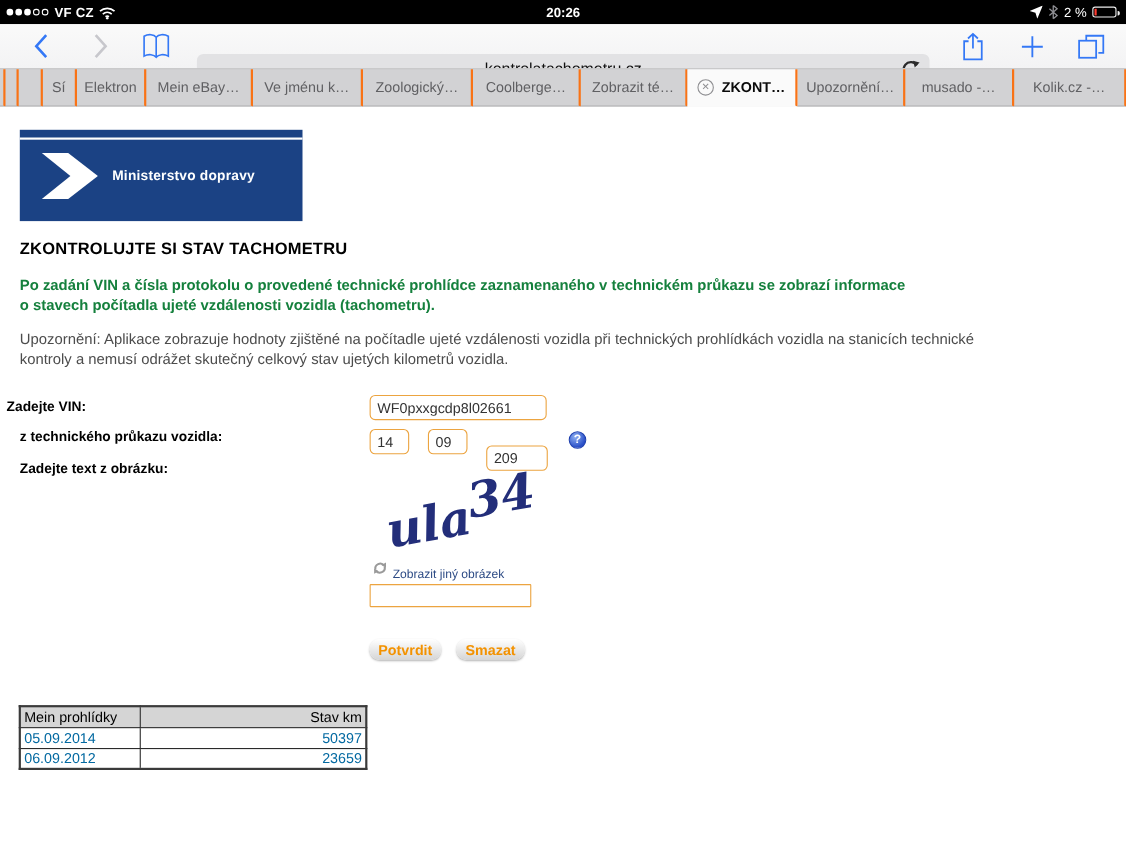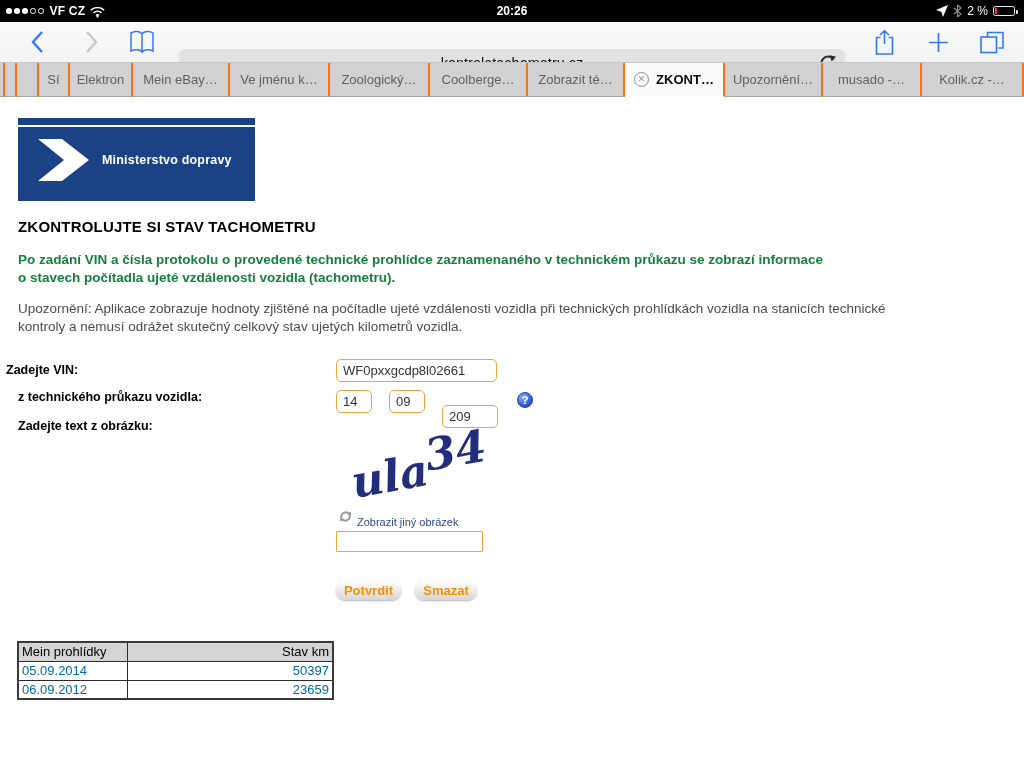--- a/index.html
+++ b/index.html
@@ -32,21 +32,21 @@
   .tab { height:100%; border-right:2px solid #f97316; border-bottom:1px solid #a5a5a7; display:flex; align-items:center; justify-content:center; overflow:hidden; }
   .tab-label { font-size:13px; color:#606063; white-space:nowrap; overflow:hidden; }
   .tab.active { background:#fafafa; border-bottom:1px solid #fafafa; gap:7px; }
   .tab.active .tab-label { color:#0a0a0a; font-weight:bold; }
   .tab-close { width:15px; height:15px; border:1px solid #8f8f92; border-radius:50%; color:#8f8f92; font-size:9px; line-height:13px; text-align:center; flex:0 0 auto; }
 
   
   .page { position:absolute; left:0; top:97px; width:1024px; height:671px; background:#fff; }
   .abs { position:absolute; }
 
-  .logo { left:18px; top:21px; width:237px; height:83px; background:#1b4284; }
+  .logo { left:18px; top:21px; width:257px; height:83px; background:#1b4284; }
   .logo-line { position:absolute; left:0; top:7px; width:100%; height:2px; background:#fff; }
   .logo-mark { position:absolute; left:16px; top:17px; }
   .logo-text { position:absolute; left:84px; top:0; height:100%; display:flex; align-items:center; color:#fff; font-size:12.5px; font-weight:bold; letter-spacing:.2px; }
 
   .h1 { left:18px; top:121px; font-size:15px; font-weight:bold; color:#000; letter-spacing:.2px; }
   .intro { left:18px; top:154px; font-size:13.5px; font-weight:bold; color:#15803d; line-height:18px; }
   .notice { left:18px; top:203px; font-size:13.5px; color:#4c4c4c; line-height:18px; }
 
   .flabel { font-size:12.5px; font-weight:bold; color:#000; line-height:16px; }
   .txt-input { border:1.5px solid #eca440; background:#fff; border-radius:5px; font-size:13px; color:#333; padding:0 6px; font-family:"Liberation Sans",sans-serif; height:23px; }

